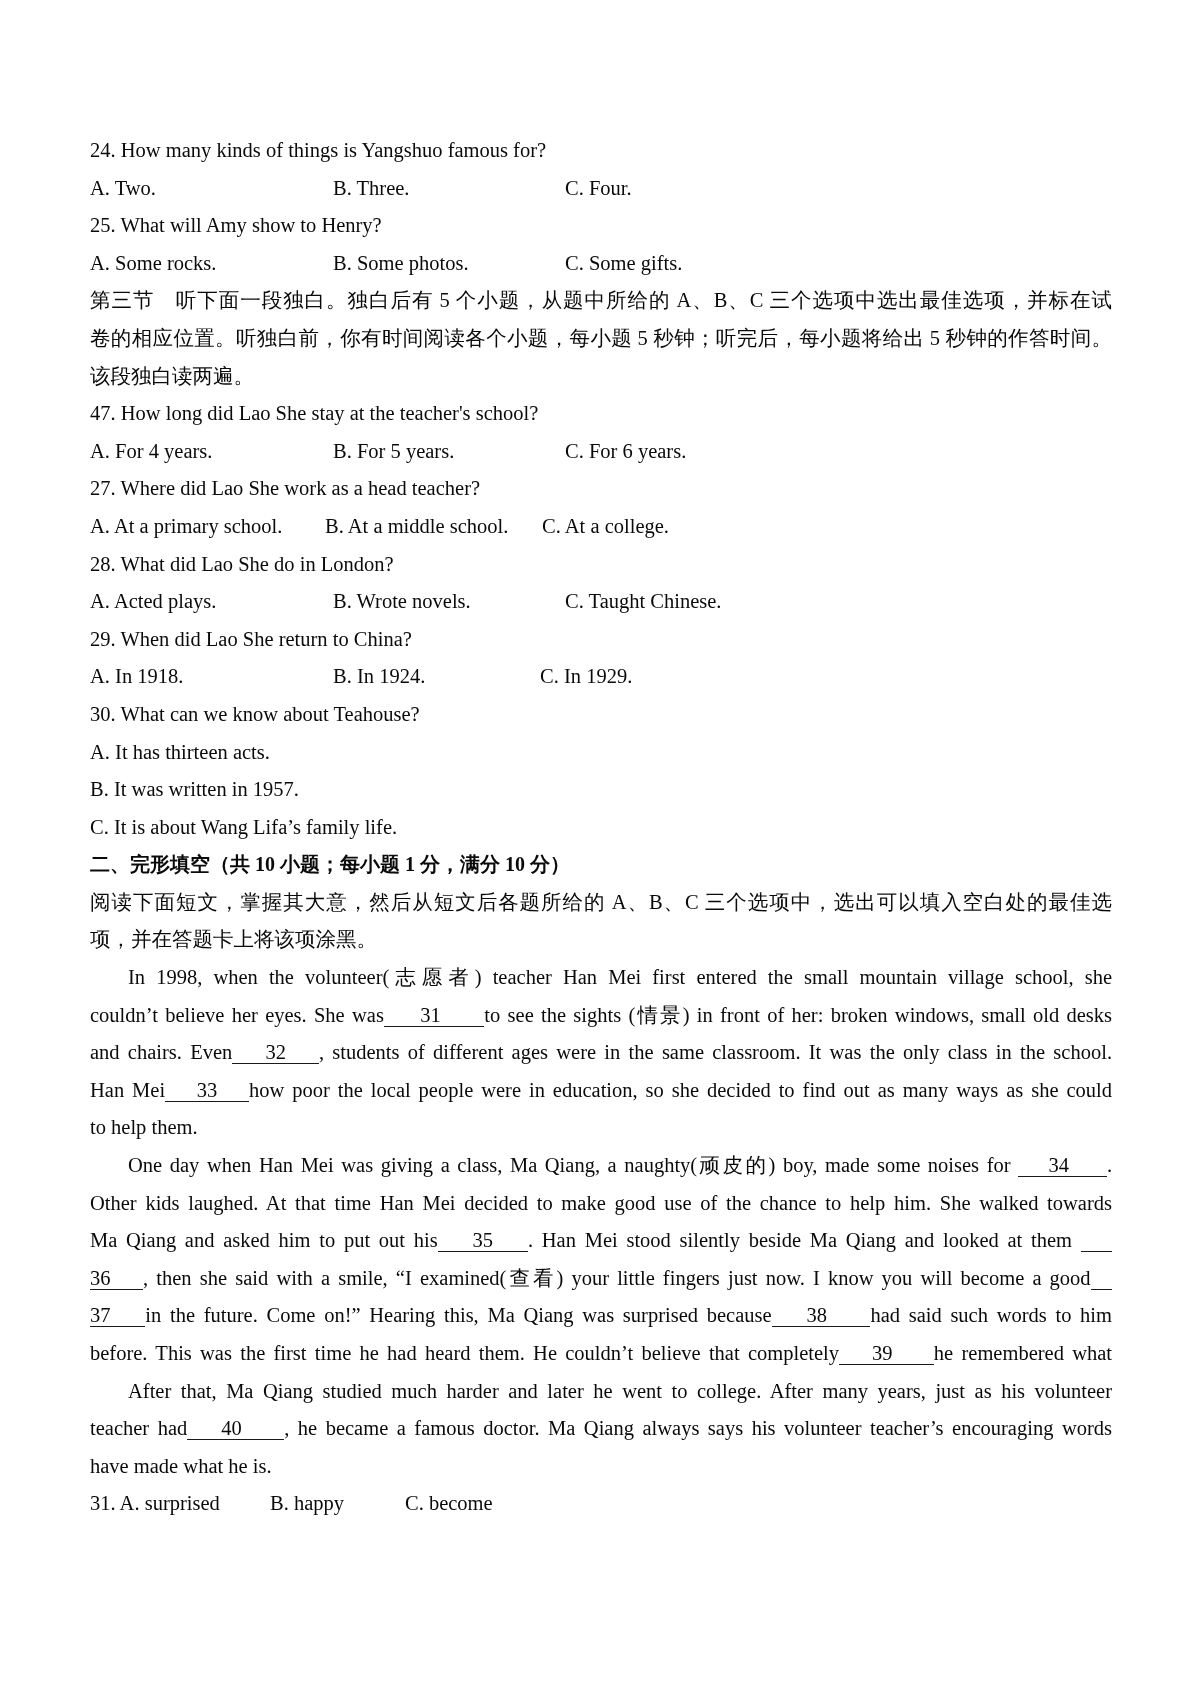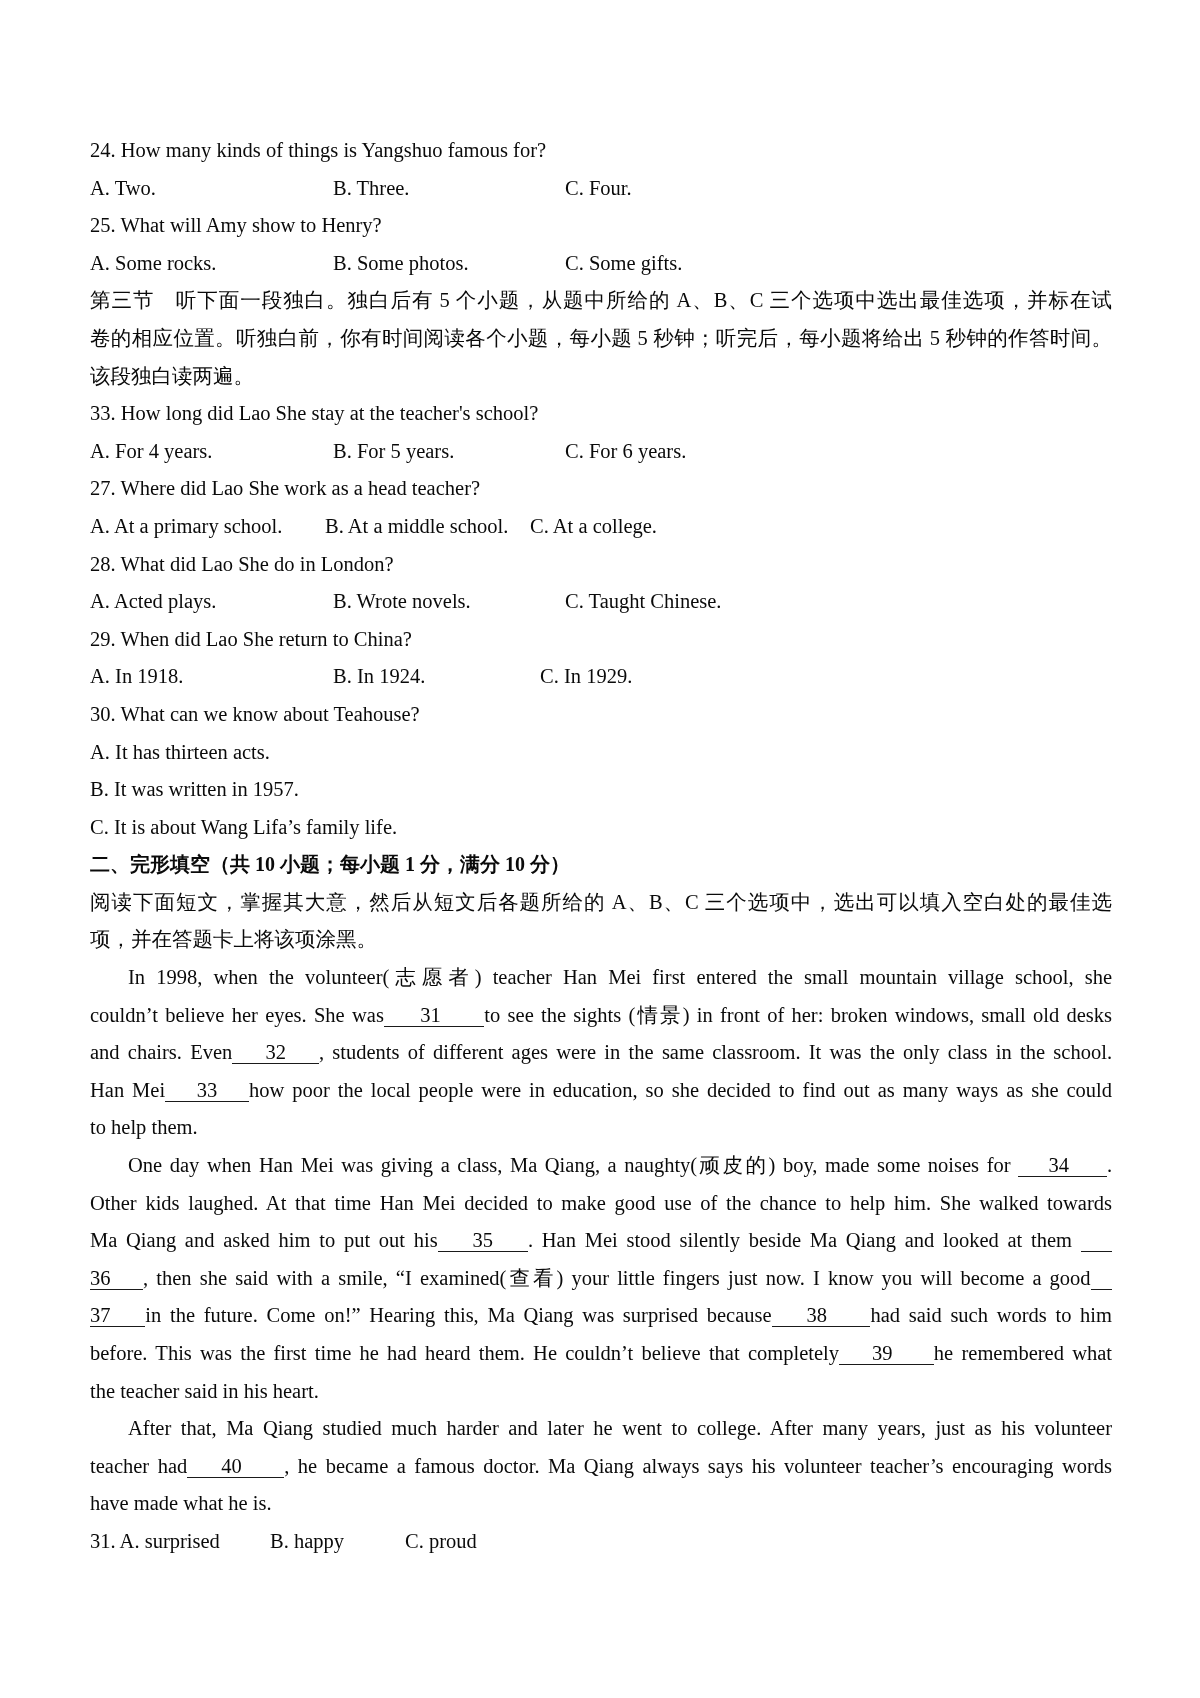--- a/index.html
+++ b/index.html
@@ -44,32 +44,32 @@
   <div class="line opts">
     <span class="oA">A. Some rocks.</span>
     <span class="oB">B. Some photos.</span>
     <span class="oC">C. Some gifts.</span>
   </div>
 
   <div class="line j">第三节　听下面一段独白。独白后有 5 个小题，从题中所给的 A、B、C 三个选项中选出最佳选项，并标在试</div>
   <div class="line j">卷的相应位置。听独白前，你有时间阅读各个小题，每小题 5 秒钟；听完后，每小题将给出 5 秒钟的作答时间。</div>
   <div class="line">该段独白读两遍。</div>
 
-  <div class="line">33. How long did Lao She stay at the teacher's school?</div>
+  <div class="line">47. How long did Lao She stay at the teacher's school?</div>
   <div class="line opts">
     <span class="oA">A. For 4 years.</span>
     <span class="oB">B. For 5 years.</span>
     <span class="oC">C. For 6 years.</span>
   </div>
 
   <div class="line">27. Where did Lao She work as a head teacher?</div>
   <div class="line opts">
     <span class="oA">A. At a primary school.</span>
     <span class="oB" style="left:235px">B. At a middle school.</span>
-    <span class="oC" style="left:440px">C. At a college.</span>
+    <span class="oC" style="left:452px">C. At a college.</span>
   </div>
 
   <div class="line">28. What did Lao She do in London?</div>
   <div class="line opts">
     <span class="oA">A. Acted plays.</span>
     <span class="oB">B. Wrote novels.</span>
     <span class="oC">C. Taught Chinese.</span>
   </div>
 
   <div class="line">29. When did Lao She return to China?</div>
@@ -92,24 +92,23 @@
   <div class="line j"><span>couldn’t believe her eyes. She was</span><span class="blank">     31      </span><span>to see the sights (情景) in front of her: broken windows, small old desks</span></div>
   <div class="line j"><span>and chairs. Even</span><span class="blank">    32    </span><span>, students of different ages were in the same classroom. It was the only class in the school.</span></div>
   <div class="line j"><span>Han Mei</span><span class="blank">    33    </span><span>how poor the local people were in education, so she decided to find out as many ways as she could</span></div>
   <div class="line"><span>to help them.</span></div>
   <div class="line j ind"><span>One day when Han Mei was giving a class, Ma Qiang, a naughty(顽皮的) boy, made some noises for </span><span class="blank">    34     </span><span>.</span></div>
   <div class="line j"><span>Other kids laughed. At that time Han Mei decided to make good use of the chance to help him. She walked towards</span></div>
   <div class="line j"><span>Ma Qiang and asked him to put out his</span><span class="blank">    35    </span><span>. Han Mei stood silently beside Ma Qiang and looked at them </span><span class="blank">    </span></div>
   <div class="line j"><span class="blank">36    </span><span>, then she said with a smile, “I examined(查看) your little fingers just now. I know you will become a good</span><span class="blank">   </span></div>
   <div class="line j"><span class="blank">37    </span><span>in the future. Come on!” Hearing this, Ma Qiang was surprised because</span><span class="blank">    38     </span><span>had said such words to him</span></div>
   <div class="line j"><span>before. This was the first time he had heard them. He couldn’t believe that completely</span><span class="blank">    39     </span><span>he remembered what</span></div>
-  <div class="line"><span>the teacher said in his heart.</span></div>
   <div class="line j ind"><span>After that, Ma Qiang studied much harder and later he went to college. After many years, just as his volunteer</span></div>
   <div class="line j"><span>teacher had</span><span class="blank">    40     </span><span>, he became a famous doctor. Ma Qiang always says his volunteer teacher’s encouraging words</span></div>
   <div class="line"><span>have made what he is.</span></div>
 
   <div class="line opts">
     <span class="oA">31. A. surprised</span>
     <span class="oB31">B. happy</span>
-    <span class="oC31">C. proud</span>
+    <span class="oC31">C. become</span>
   </div>
 
 </div>
 
 </body></html>

